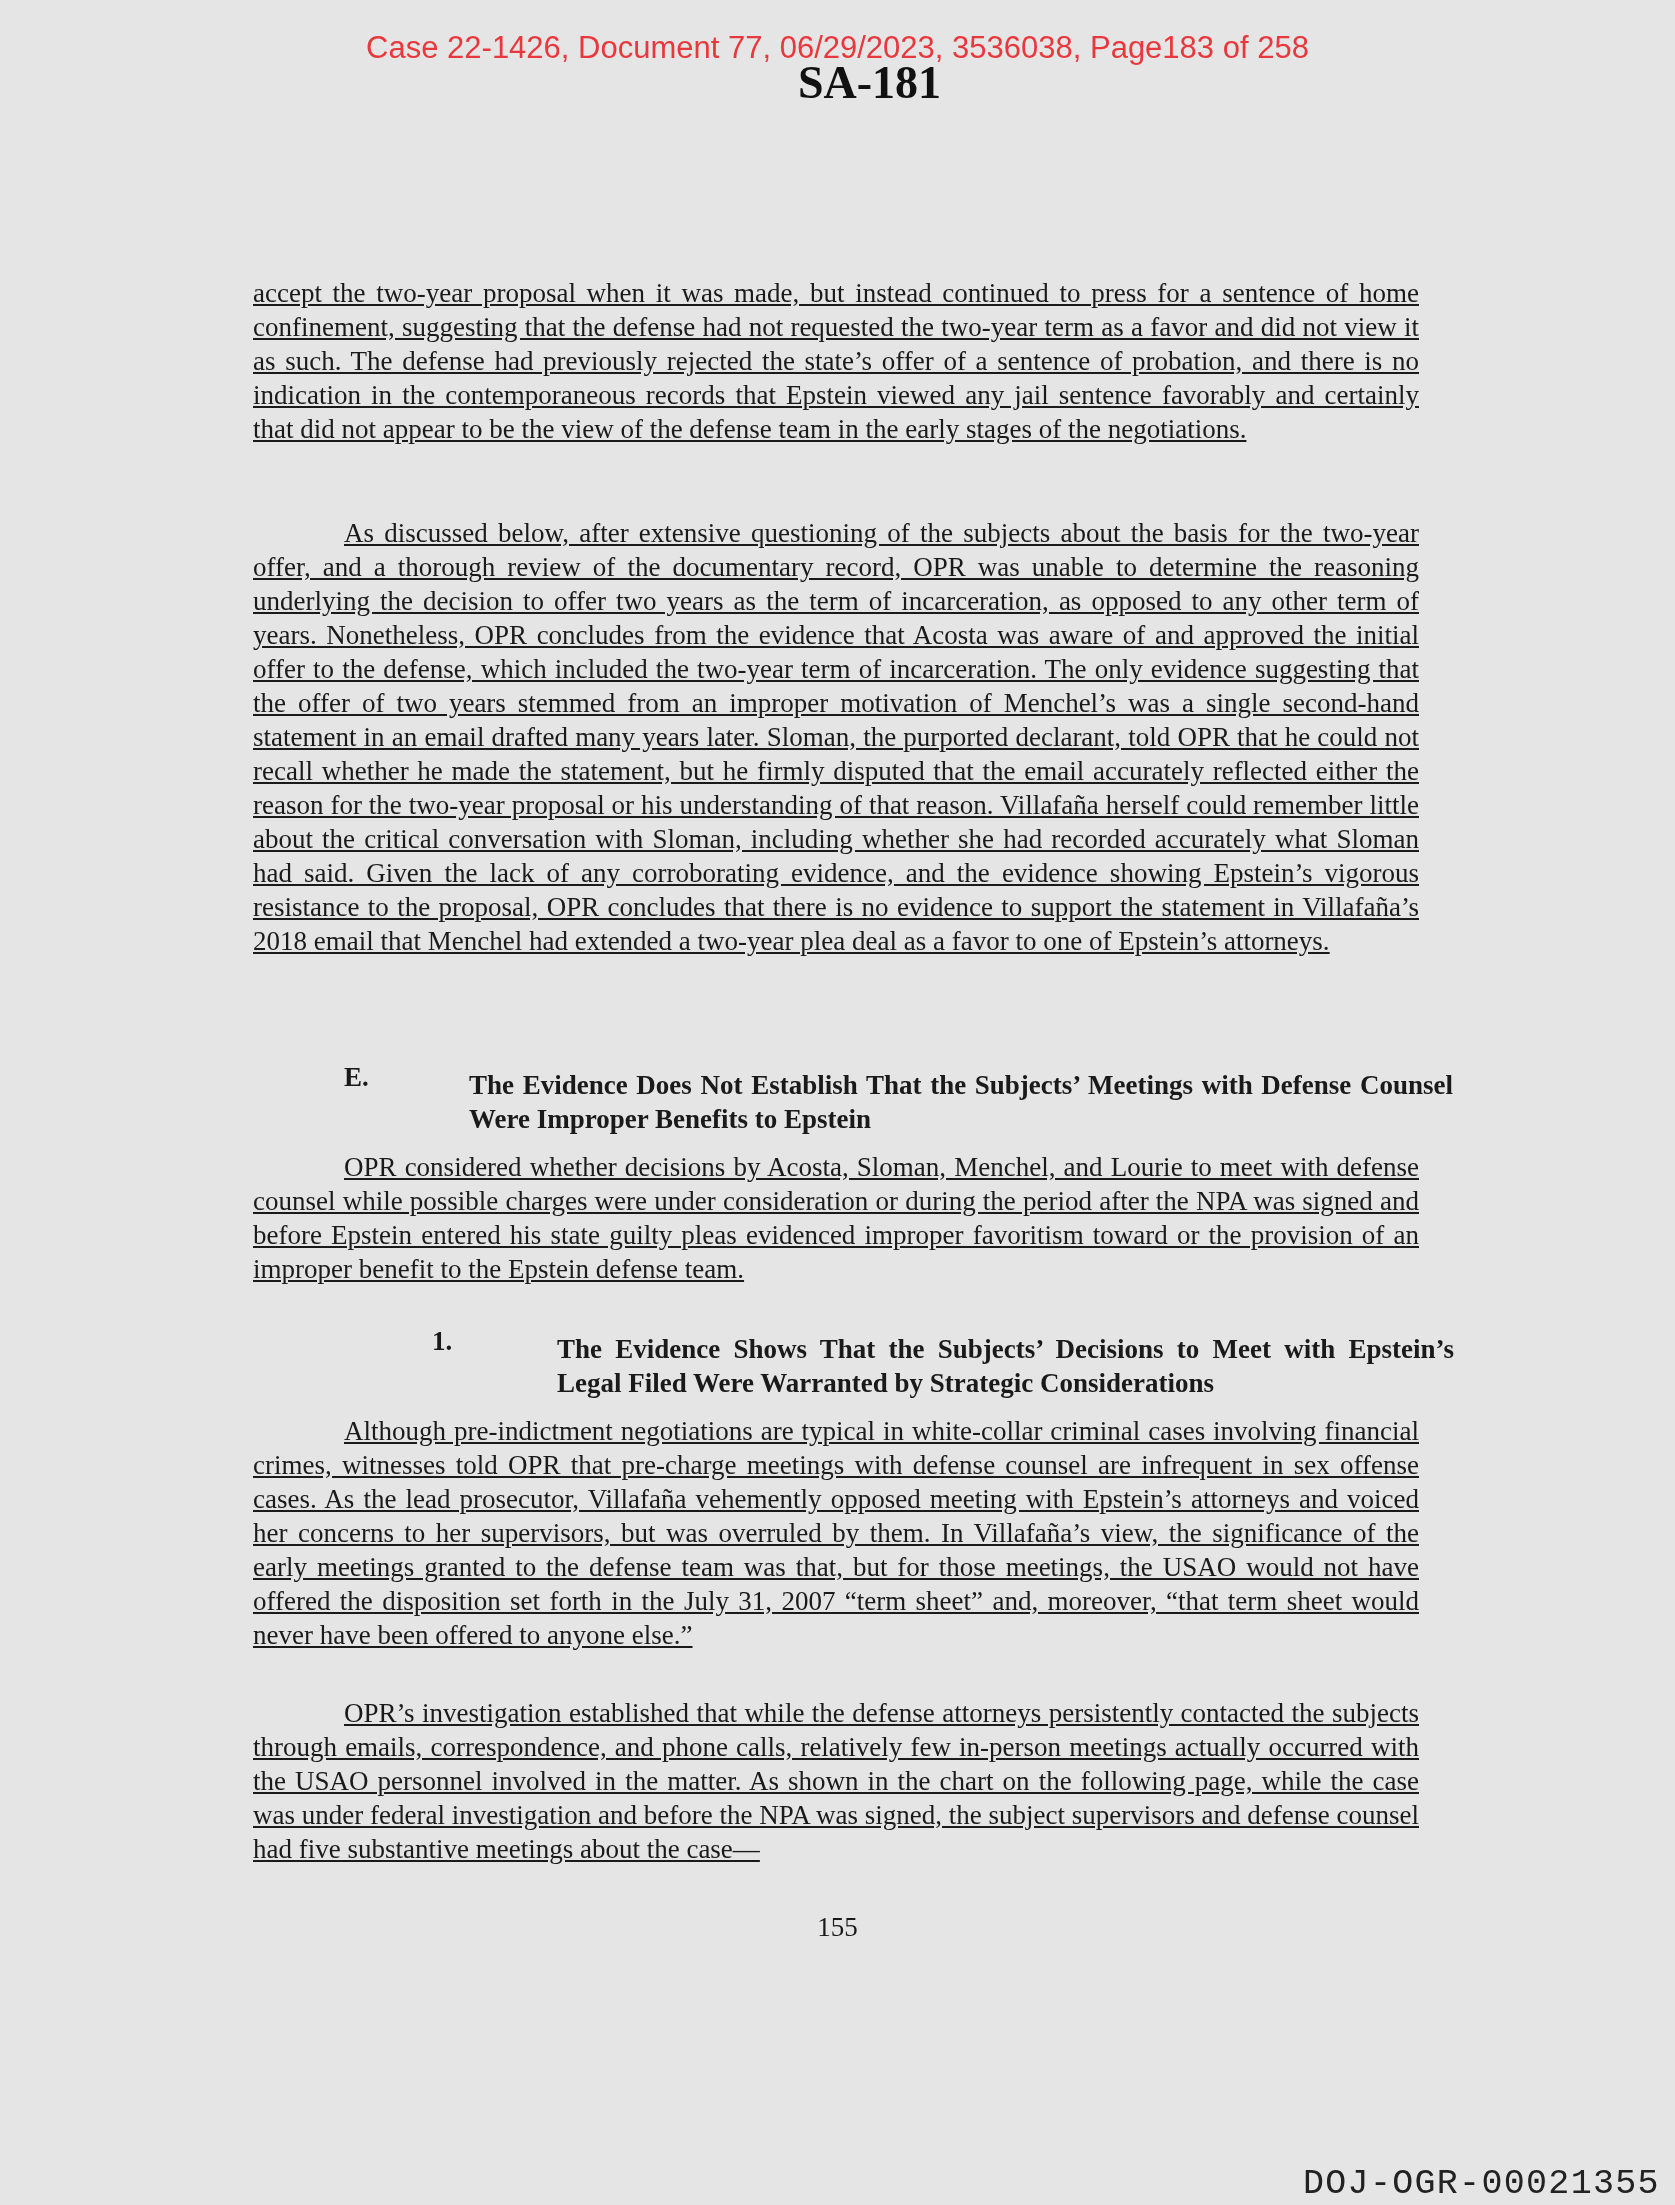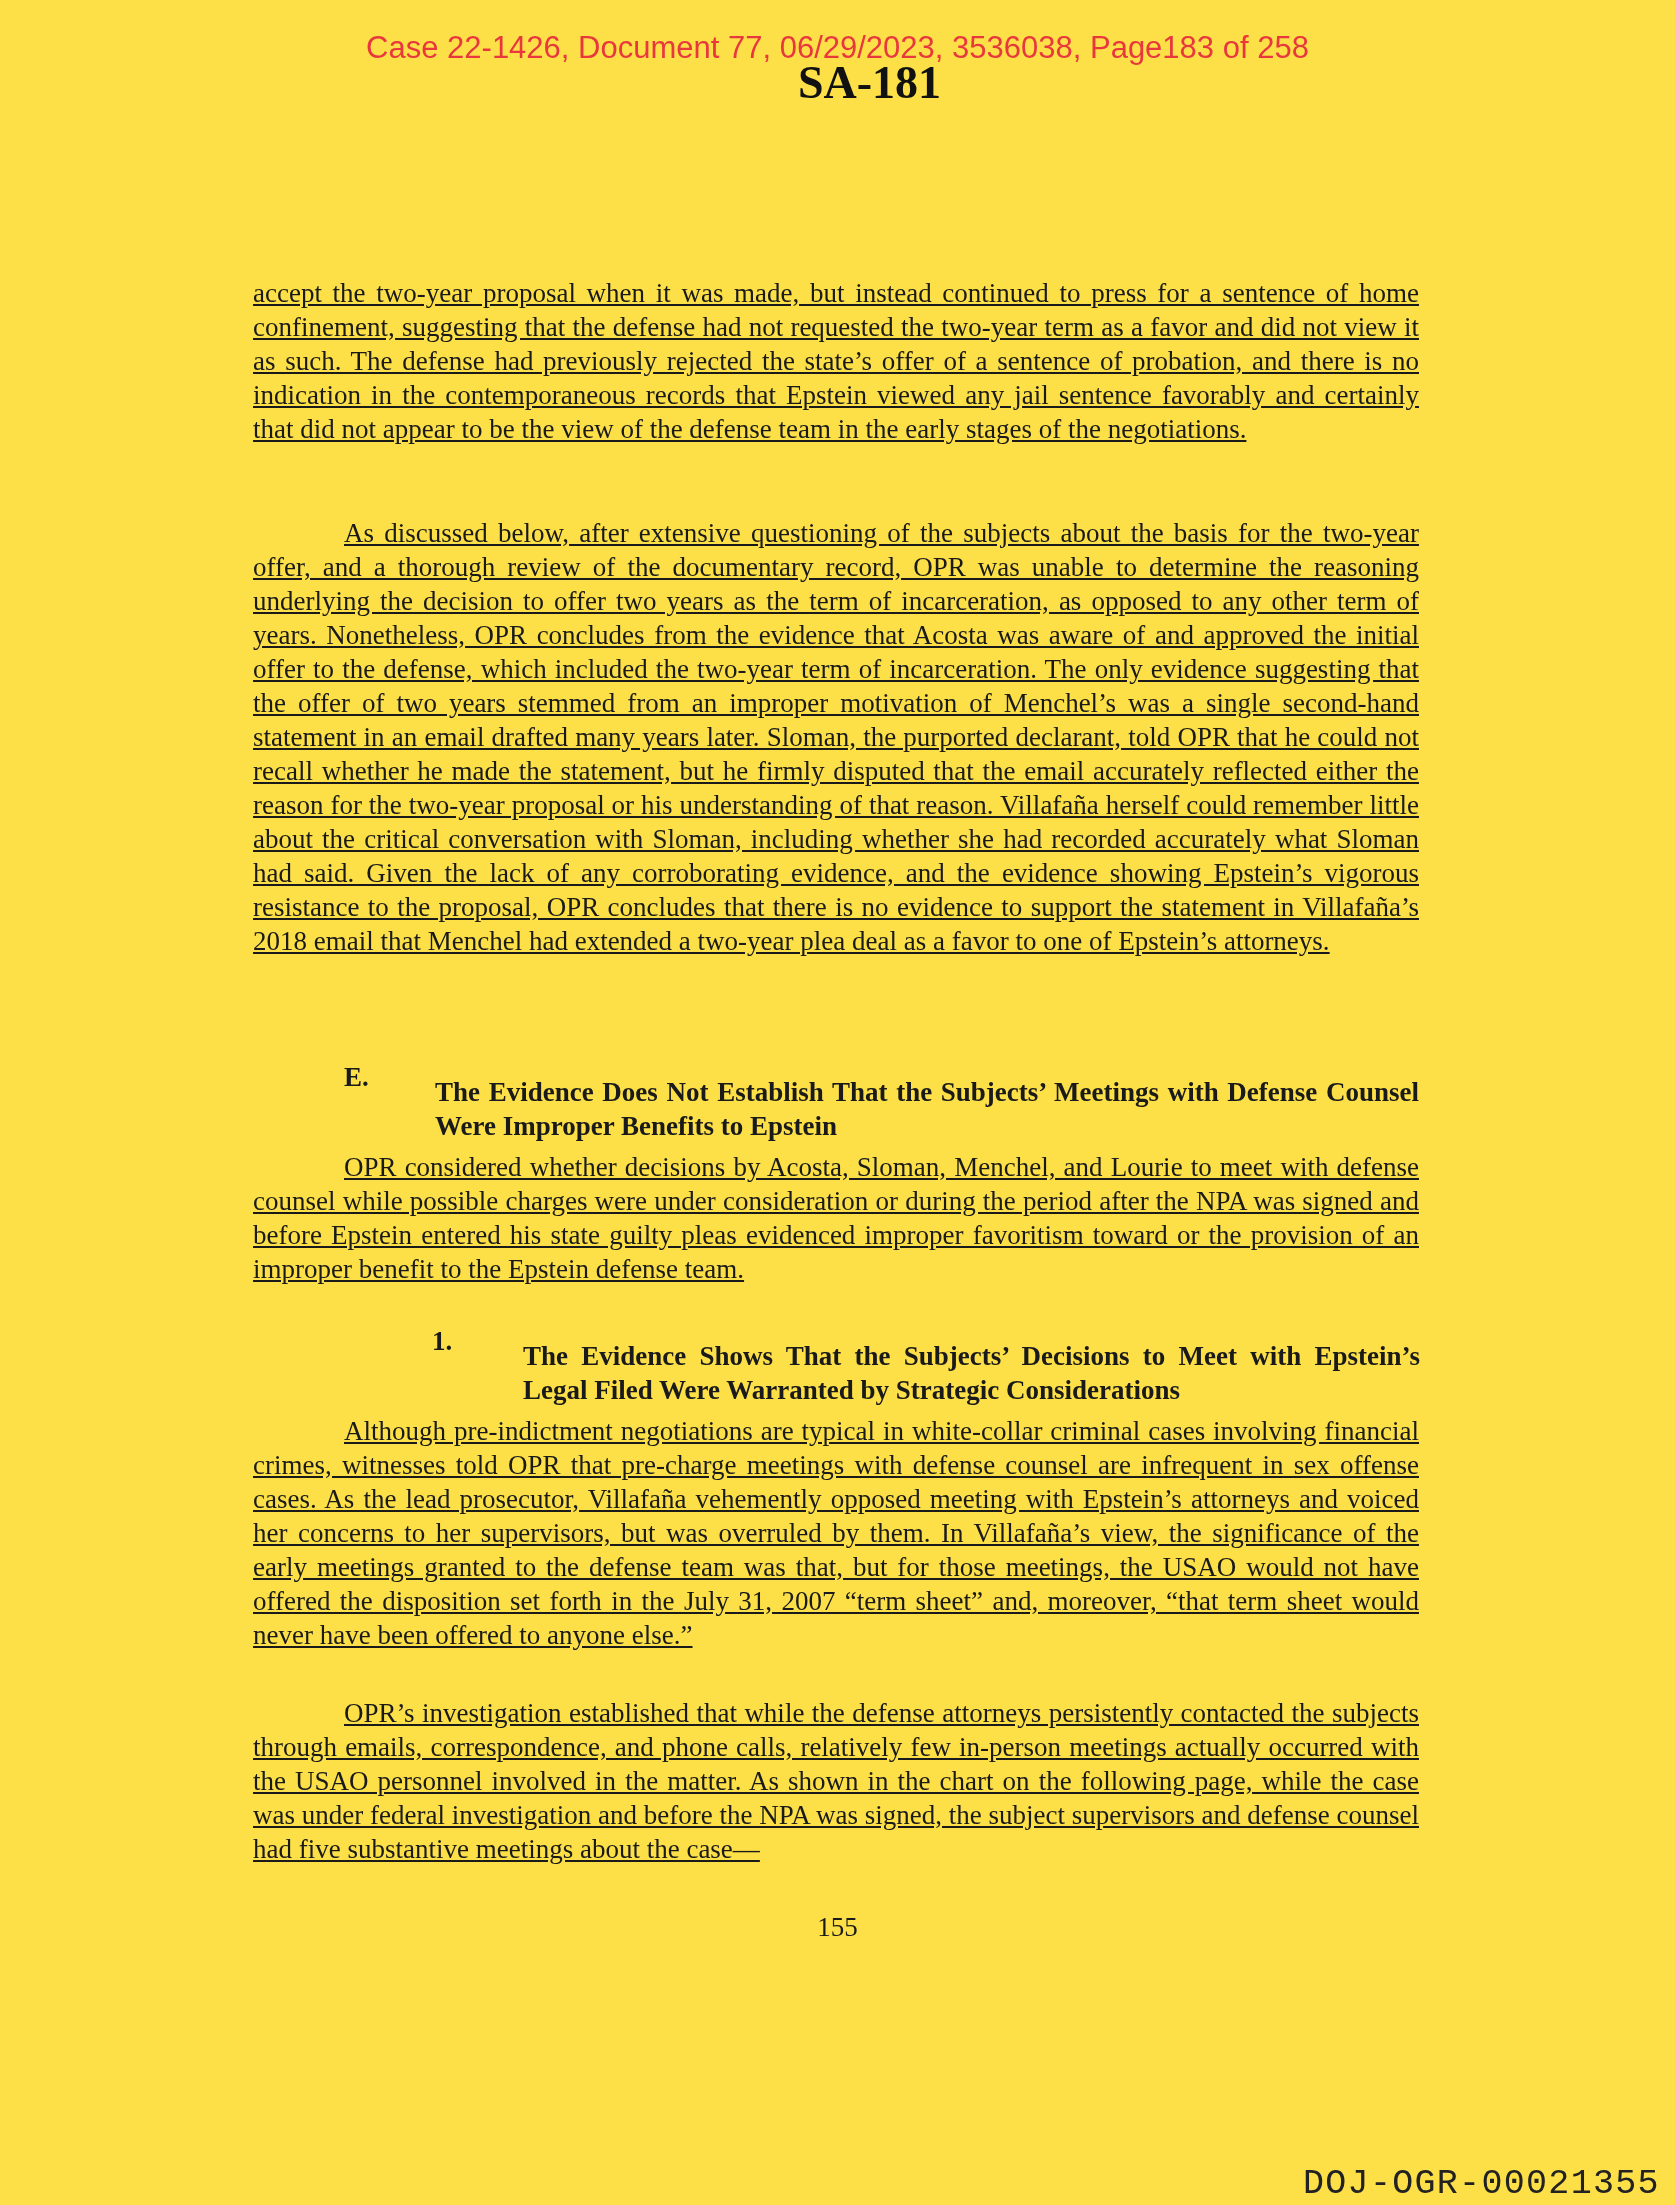--- a/index.html
+++ b/index.html
@@ -1,17 +1,17 @@
 <!DOCTYPE html>
 <html style="font-size:10.5px"><head>
 <meta charset="utf-8">
 <style>
   html, body { margin: 0; padding: 0; background: #ffffff; }
   body { width: 1675px; height: 2205px; position: relative; overflow: hidden; }
-  .page { position: absolute; left: 0; top: 0; width: 1675px; height: 2205px; background: #fde047; }
+  .page { position: absolute; left: 0; top: 0; width: 1675px; height: 2205px; background: #e5e5e5; }
 
   .stamp-red {
     position: absolute; left: 0; width: 1675px; top: 29px;
     text-align: center;
     font-family: "Liberation Sans", sans-serif;
     font-size: 31px; line-height: 37px;
     color: #e8383d;
     letter-spacing: 0px;
   }
   .exhibit-id {
@@ -44,21 +44,21 @@
 
   .heading {
     position: absolute;
     font-family: "Liberation Serif", serif;
     font-weight: bold;
     font-size: 27px; line-height: 34px;
     color: #1a1a1a;
     text-align: justify;
   }
   .heading .label { position: absolute; left: 0; top: 0; }
-  .heading .text { position: absolute; top: 15px; }
+  .heading .text { position: absolute; top: 8px; margin-left: 34px; }
 
   .page-number {
     position: absolute; left: 0; width: 1675px; top: 1910px;
     text-align: center;
     font-family: "Liberation Serif", serif;
     font-size: 27px; line-height: 34px;
     color: #1a1a1a;
   }
   .bates {
     position: absolute; left: 1303px; top: 2168px;

